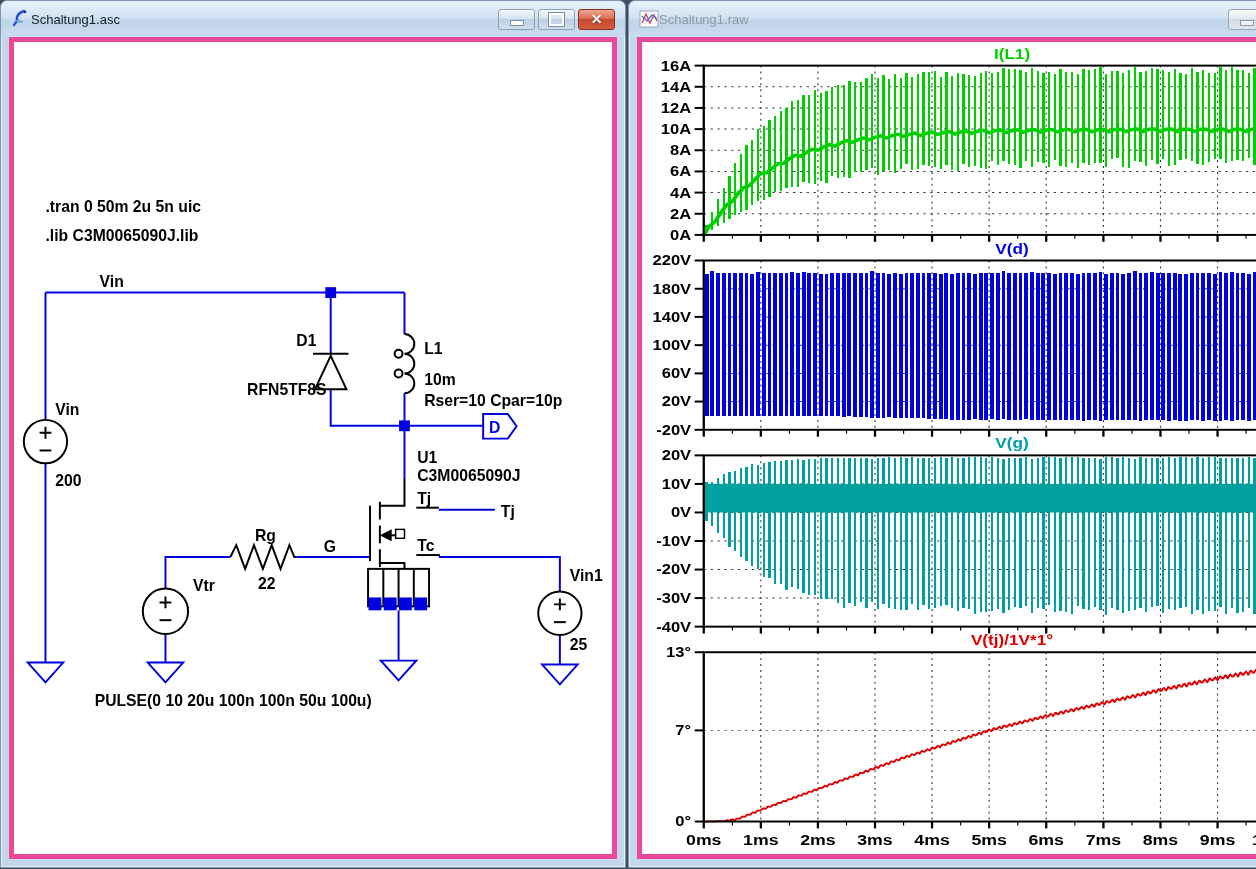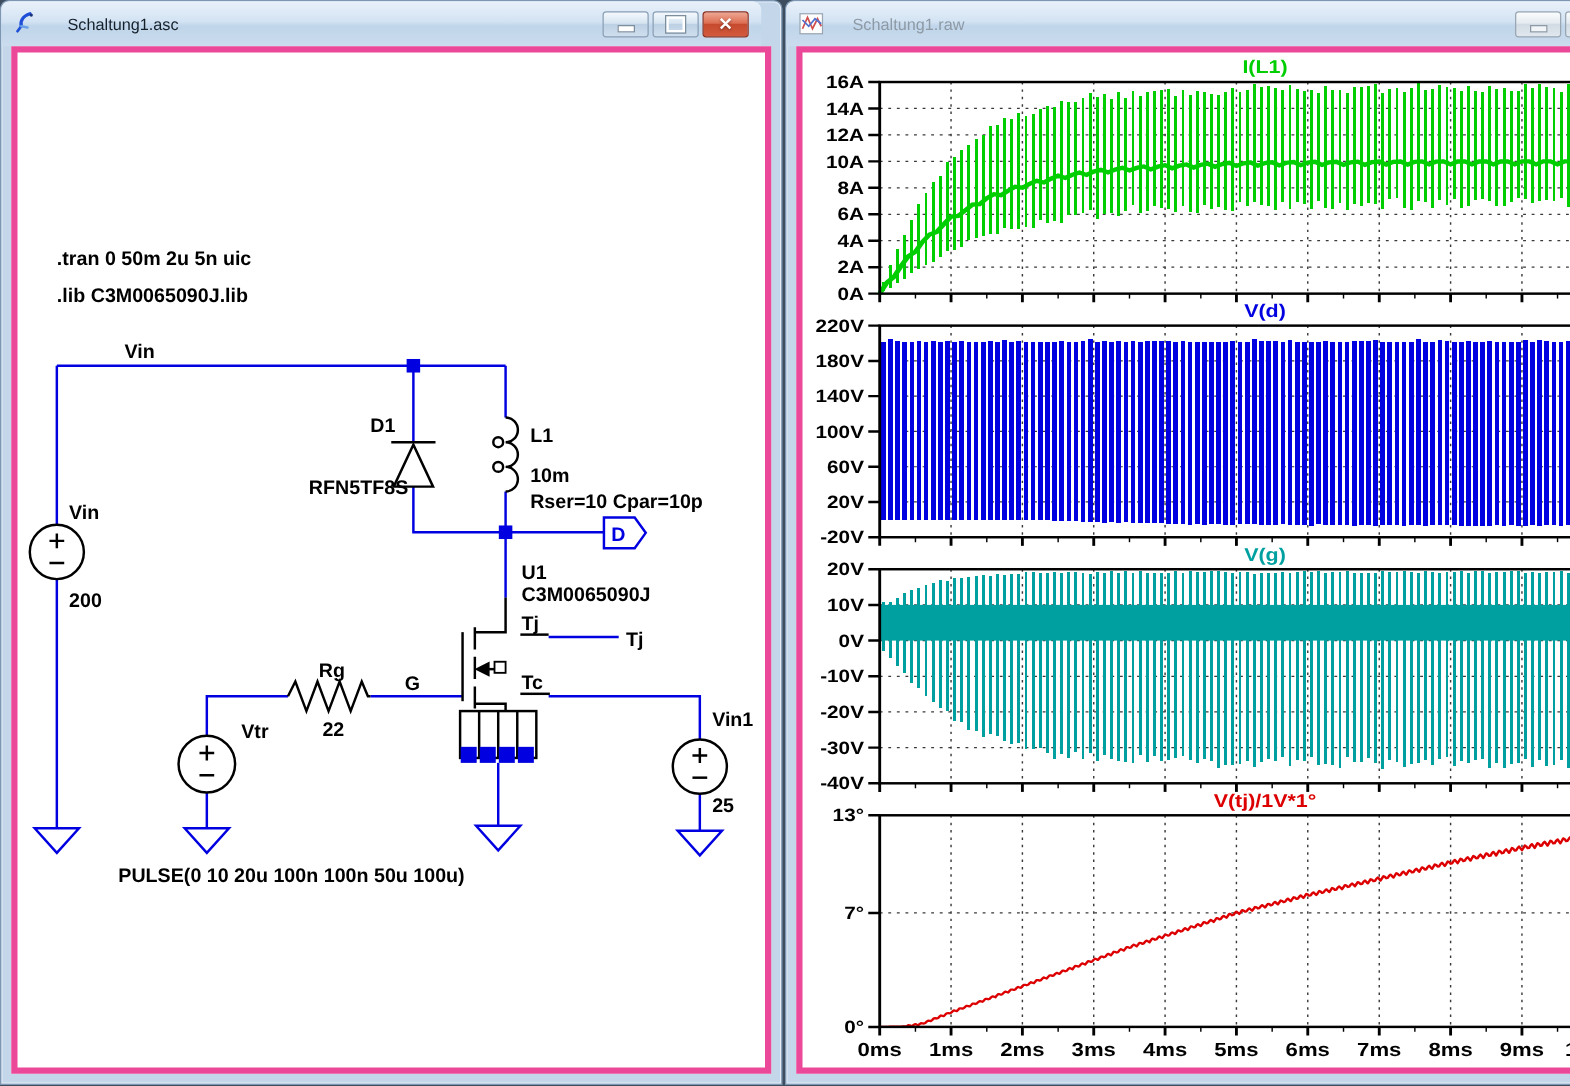--- a/index.html
+++ b/index.html
@@ -2,22 +2,22 @@
 <html><head>
 <meta charset="utf-8">
 <style>
   html,body{margin:0;padding:0}
   body{width:1256px;height:869px;position:relative;overflow:hidden;background:#3e4e5e;
        font-family:"Liberation Sans",sans-serif}
   .window{position:absolute;top:0;height:868px;background:#c3d6ea;border:1px solid #7d97b2;
           border-radius:7px 7px 0 0;box-sizing:border-box;box-shadow:inset 0 0 0 1px rgba(255,255,255,.55)}
   #win-left{left:0;width:626px}
   #win-right{left:628px;width:728px}
-  .titlebar{position:absolute;left:0;top:0;right:16px;height:36px;display:flex;align-items:center;
-            padding:0 10px;gap:23px;border-radius:7px 7px 0 0;box-sizing:border-box;
+  .titlebar{position:absolute;left:0;top:0;right:0;height:36px;display:flex;align-items:center;
+            padding:0 10px;gap:0;border-radius:7px 7px 0 0;box-sizing:border-box;
             background:linear-gradient(180deg,#e9f1fa,#d3e3f3 45%,#c0d5ea 55%,#cbdcee)}
   .title{font-size:13px;color:#15202b;white-space:nowrap}
   #win-right .title{color:#8d99a5}
   .controls{margin-left:auto;display:flex;gap:3px}
   .btn{width:37px;height:21px;border:1px solid #8ba0b5;border-radius:3px;box-sizing:border-box;
        background:linear-gradient(#f4f9fd,#d6e4f0 45%,#bcd0e4 50%,#cfdfee);
        display:flex;align-items:center;justify-content:center}
   .glyph-min{width:12px;height:4px;background:#fff;border:1px solid #7e8e9d;margin-top:8px}
   .glyph-max{width:11px;height:9px;border:2px solid #fff;outline:1px solid #7e8e9d;background:transparent}
   .glyph-x{font-size:13px;font-weight:bold;color:#fff;line-height:1;text-shadow:0 0 2px #7e8e9d}

